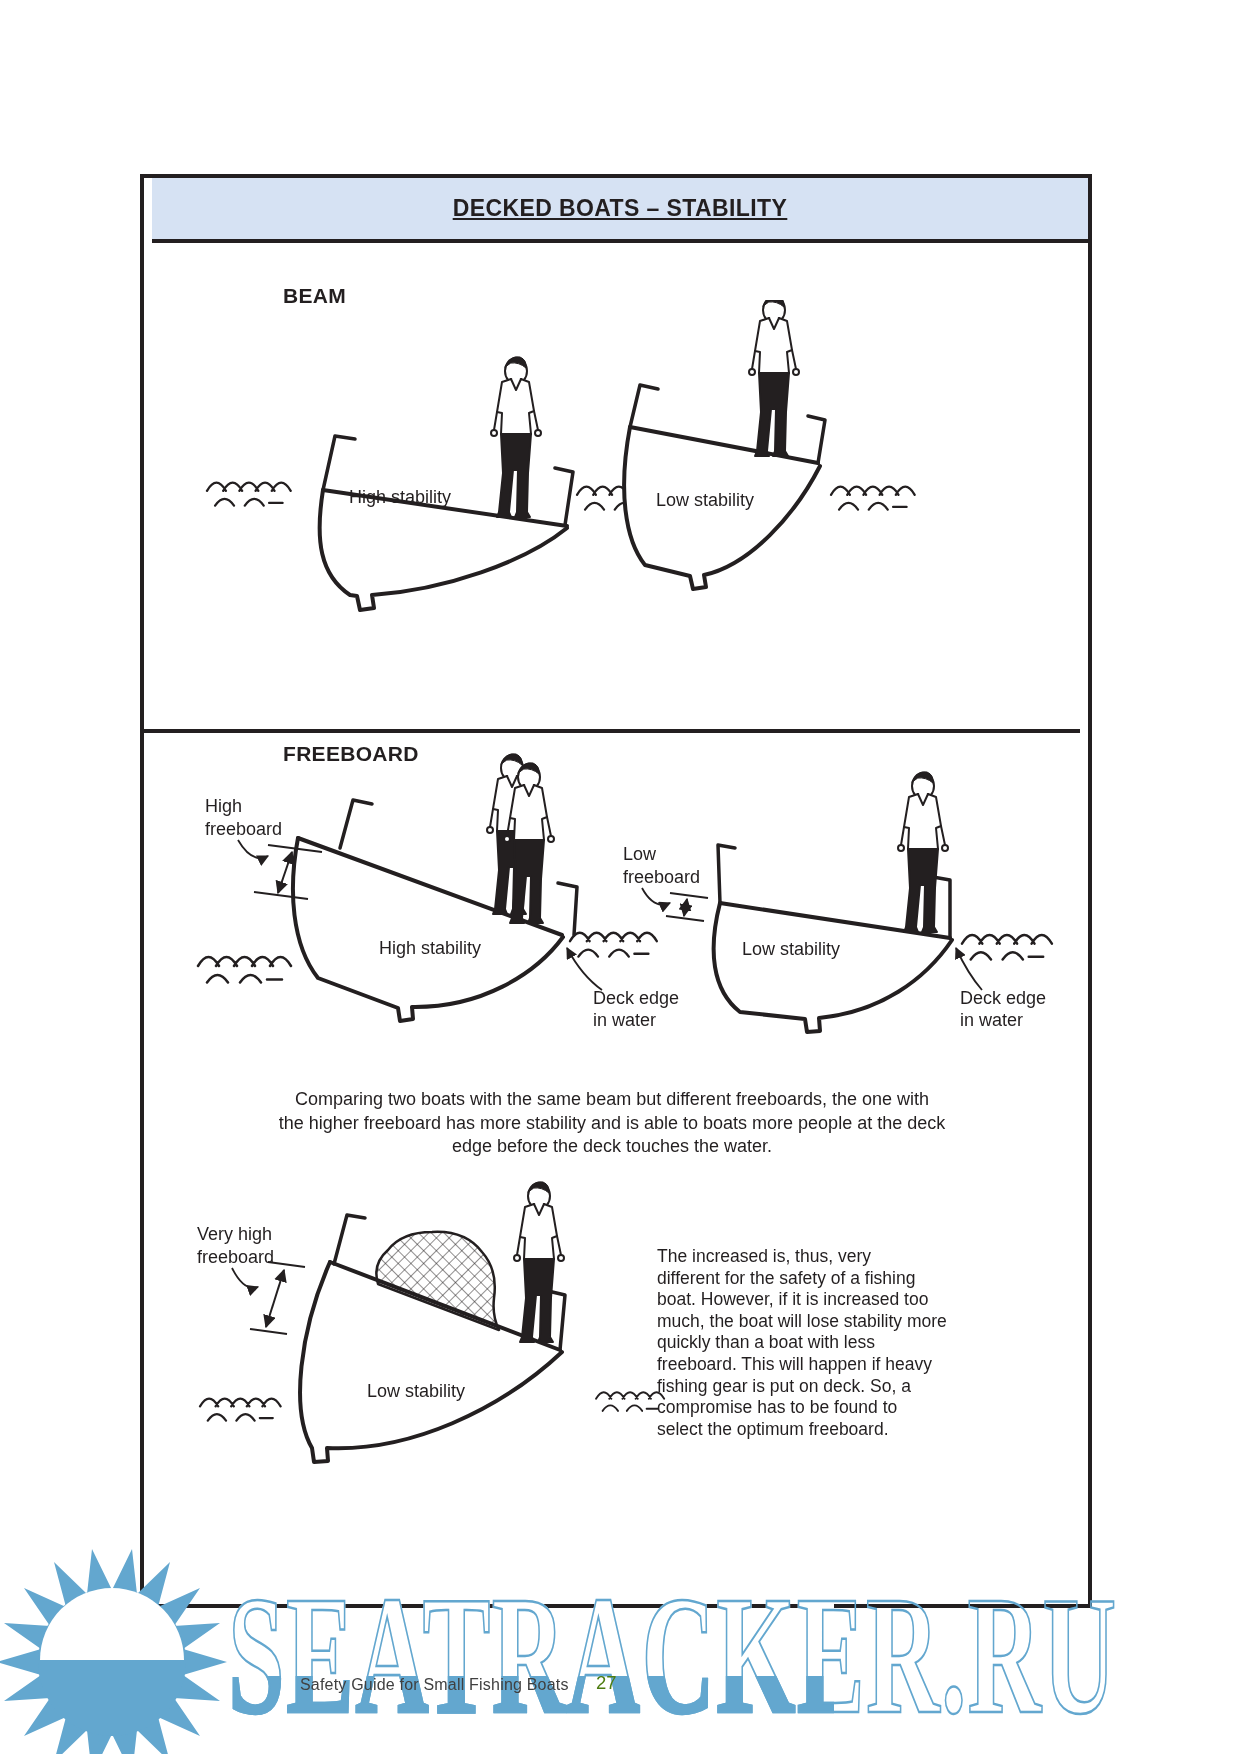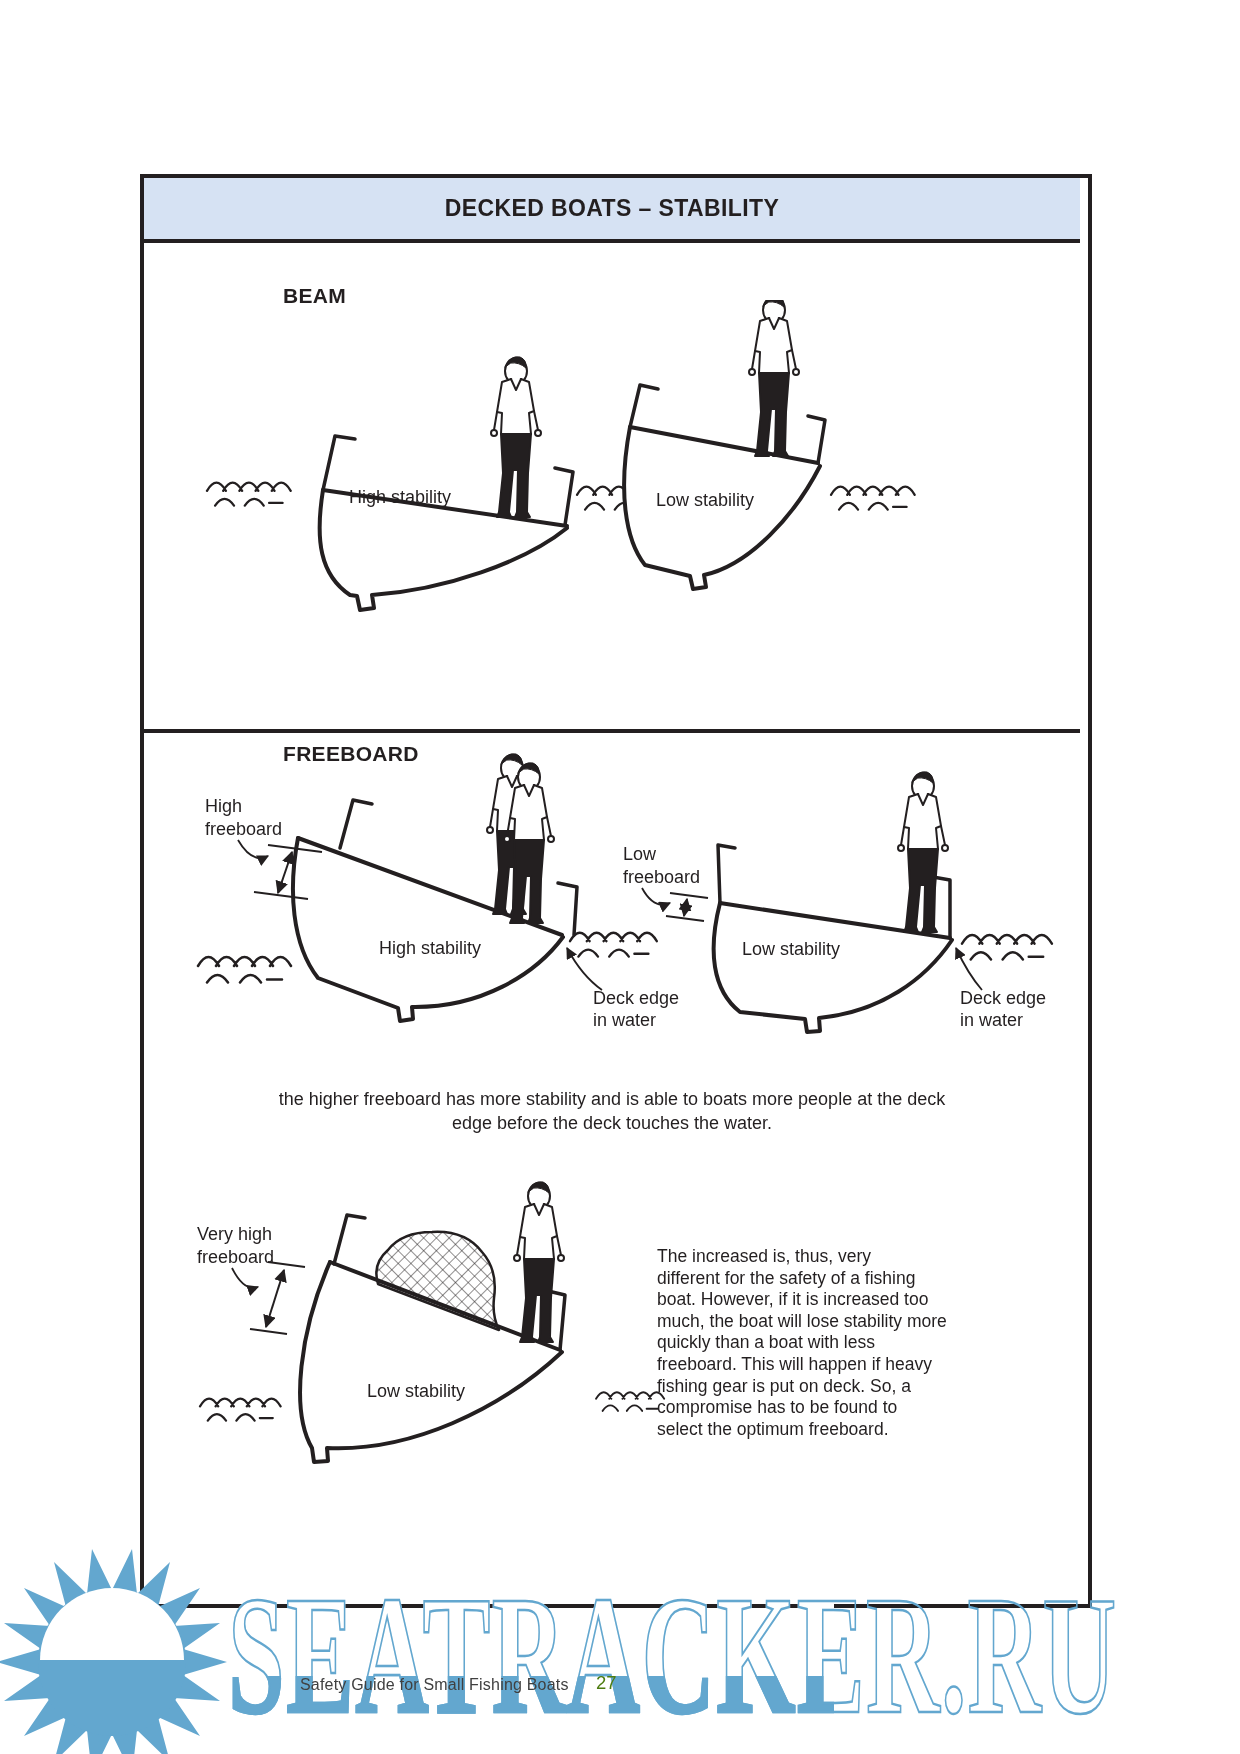--- a/index.html
+++ b/index.html
@@ -1,22 +1,22 @@
 <!DOCTYPE html>
 <html><head>
 <meta charset="utf-8">
 <style>
   html,body{margin:0;padding:0;background:#fff;}
   #page{position:relative;width:1240px;height:1754px;background:#ffffff;overflow:hidden;
         font-family:"Liberation Sans",sans-serif;color:#231f20;}
   .abs{position:absolute;}
   
   #frame{left:140px;top:174px;width:944px;height:1426px;border:4px solid #231f20;background:#fff;}
-  #titlebar{left:144px;top:178px;width:936px;height:61px;background:#d6e2f3;border-bottom:4px solid #231f20;
-            display:flex;align-items:center;justify-content:center;}
+  #titlebar{left:152px;top:178px;width:936px;height:61px;background:#d6e2f3;border-bottom:4px solid #231f20;
+            display:flex;align-items:center;justify-content:center;text-decoration:underline;}
   #titlebar .t{font-weight:bold;font-size:23px;letter-spacing:.4px;}
   #divider{left:144px;top:729px;width:936px;height:4px;background:#231f20;}
   .section-heading{font-weight:bold;font-size:21px;letter-spacing:.3px;}
   .caption{left:140px;width:944px;text-align:center;font-size:18px;line-height:23.5px;}
   .para-line{white-space:nowrap;font-size:17.5px;line-height:21.6px;}
   svg text{font-family:"Liberation Sans",sans-serif;fill:#231f20;}
   .diagram-label{font-size:18px;}
   
   #wm-text{left:228px;top:1570px;width:1010px;height:200px;line-height:1;
      font-family:"Liberation Serif",serif;font-weight:bold;font-size:170px;letter-spacing:2px;
@@ -142,20 +142,21 @@
 
     <text class="diagram-label" x="443" y="264">Deck edge</text>
     <text class="diagram-label" x="443" y="286">in water</text>
     <path d="M452,250 Q432,236 417,208" stroke="#231f20" stroke-width="1.8" fill="none" marker-end="url(#arr)"></path>
     <text class="diagram-label" x="810" y="264">Deck edge</text>
     <text class="diagram-label" x="810" y="286">in water</text>
     <path d="M832,250 Q818,234 806,208" stroke="#231f20" stroke-width="1.8" fill="none" marker-end="url(#arr)"></path>
   </svg>
 
   <div class="abs caption" style="top:1088px;">
+    <div>Comparing two boats with the same beam but different freeboards, the one with</div>
     <div>the higher freeboard has more stability and is able to boats more people at the deck</div>
     <div>edge before the deck touches the water.</div>
   </div>
 
   <svg class="abs" style="left:150px;top:1180px;" width="820" height="345" viewBox="0 0 820 345">
     <use href="#waves" transform="translate(50,216) scale(1.3)"></use>
     <use href="#waves" transform="translate(446,210) scale(1.1)"></use>
     <g stroke="#231f20" fill="none" stroke-linecap="round" stroke-linejoin="round">
       <path d="M180,82 C150,150 140,230 162,268 l2,14 l14,-1 l-1,-13 C260,272 350,230 412,172" stroke-width="4" fill="#ffffff"></path>
       <path d="M180,82 L410,170" stroke-width="4"></path>

